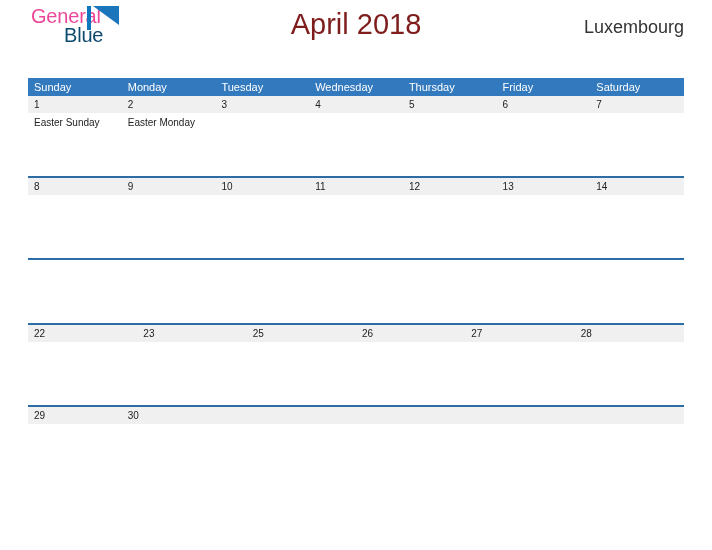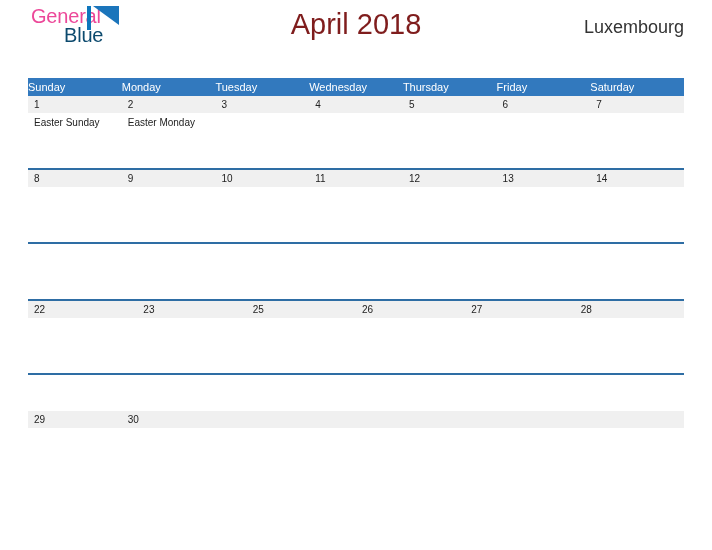--- a/index.html
+++ b/index.html
@@ -98,32 +98,32 @@
   .dow-row {
     display: flex;
     background: #3279be;
     height: 18px;
   }
   .dow-cell {
     flex: 1 1 0;
     color: #ffffff;
     font-size: 11px;
     line-height: 18px;
+    padding-left: 6px;
     box-sizing: border-box;
     white-space: nowrap;
     overflow: hidden;
   }
 
   .week-row {
     border-bottom: 2px solid #2e6da4;
     background: #ffffff;
   }
   .week-row.last {
     border-bottom: none;
-    margin-top: 36px;
   }
 
   .day-band {
     display: flex;
     background: #f0f0f0;
     height: 17px;
   }
   .day-num {
     flex: 1 1 0;
     font-size: 10px;
@@ -133,21 +133,21 @@
     box-sizing: border-box;
     white-space: nowrap;
     overflow: hidden;
   }
   .day-num.empty {
     color: transparent;
   }
 
   .event-band {
     display: flex;
-    height: 55px;
+    height: 63px;
     background: #ffffff;
   }
   .week-row.last .event-band {
     height: 18px;
   }
   .event-cell {
     flex: 1 1 0;
     padding: 4px 6px 0 6px;
     box-sizing: border-box;
     overflow: hidden;

